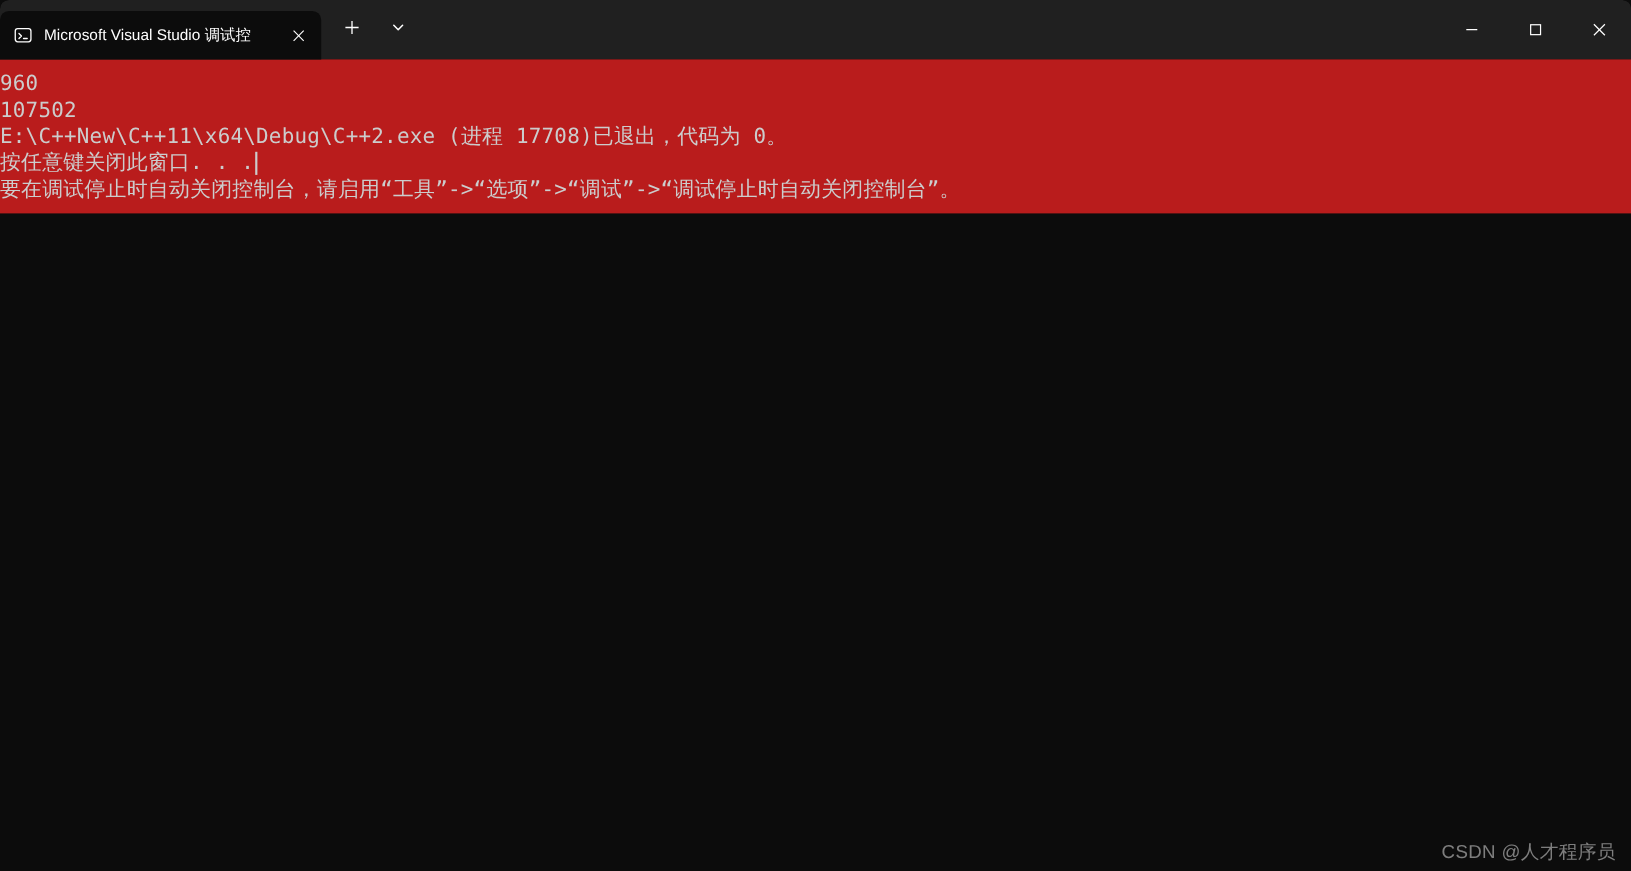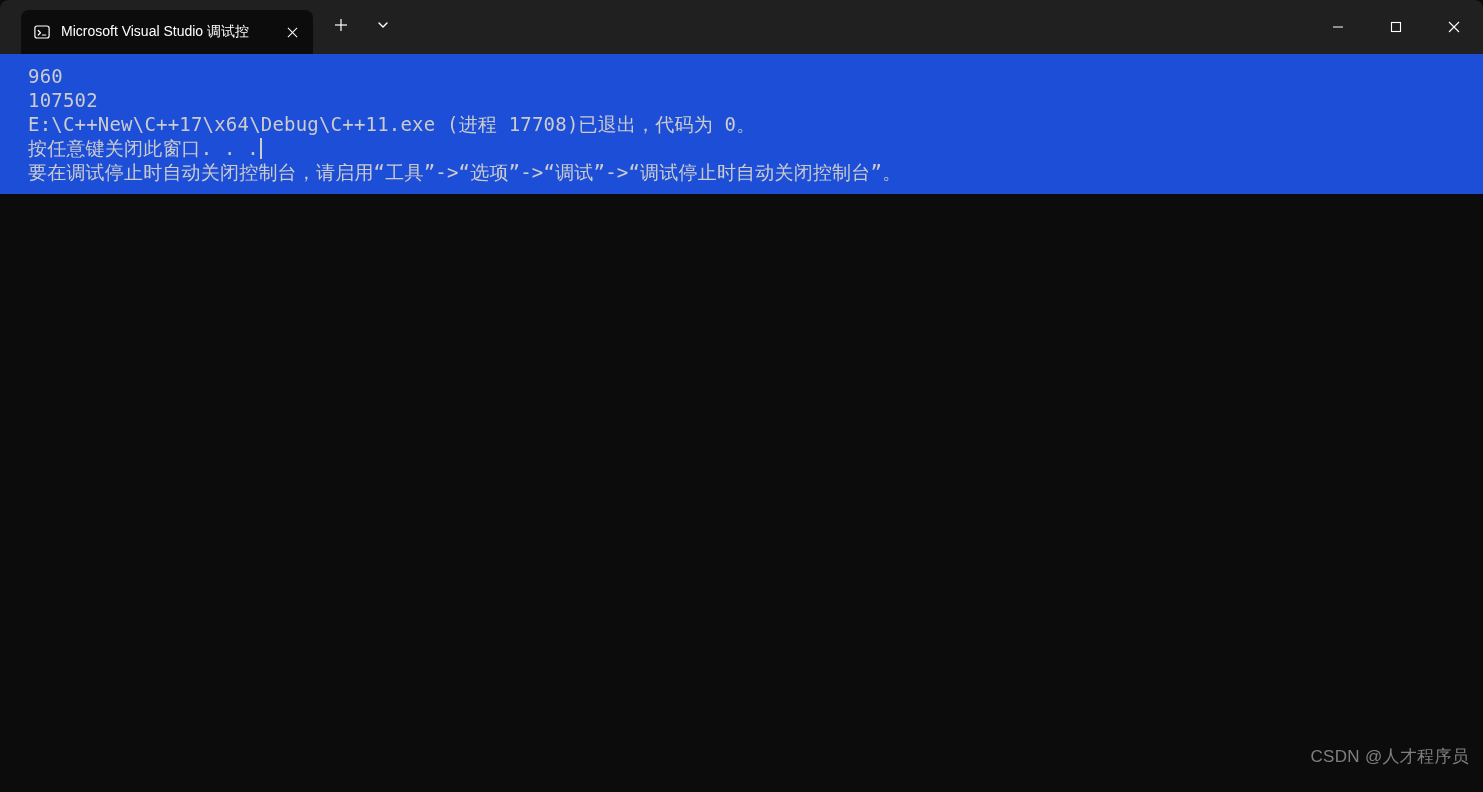--- a/index.html
+++ b/index.html
@@ -19,21 +19,21 @@
     .titlebar {
       display: flex;
       align-items: stretch;
       height: 54px;
       background: #202020;
       border-radius: 8px 8px 0 0;
     }
     .tab-strip {
       display: flex;
       align-items: flex-end;
-      padding-left: 21px;
+      padding-left: 0;
       padding-top: 10px;
       flex-shrink: 0;
     }
     .tab {
       display: flex;
       align-items: center;
       background: #0c0c0c;
       color: #ffffff;
       height: 44px;
       padding: 0 12px 0 12px;
@@ -105,22 +105,22 @@
     .win-btn {
       width: 58px;
       display: flex;
       align-items: center;
       justify-content: center;
       color: #ffffff;
     }
     .win-btn.close-btn { border-radius: 0 8px 0 0; }
     .win-btn svg { width: 12px; height: 12px; }
     .console-area {
-      padding: 10px 28px;
-      background: #1d4ed8;
+      padding: 10px 0;
+      background: #b91c1c;
     }
     .console-line {
       font-family: "NSimSun", "SimSun", "Consolas", monospace;
       font-size: 19px;
       line-height: 24px;
       color: #cccccc;
       white-space: pre;
       letter-spacing: 0.2px;
     }
     .cursor-line {
@@ -131,21 +131,21 @@
       display: inline-block;
       width: 1.5px;
       height: 21px;
       background: #cccccc;
       vertical-align: text-bottom;
       margin-left: 1px;
     }
     .watermark {
       position: absolute;
       right: 14px;
-      bottom: 24px;
+      bottom: 6px;
       color: rgba(220, 220, 220, 0.55);
       font-size: 17px;
       font-family: "Microsoft YaHei", sans-serif;
       letter-spacing: 0.3px;
     }
   </style>
 </head>
 <body>
 
 <div class="titlebar">
@@ -196,18 +196,18 @@
         <line x1="11" y1="1" x2="1" y2="11"></line>
       </svg>
     </div>
   </div>
 </div>
 
 <div class="console-area">
   <div class="console-line">960</div>
   <div class="console-line">107502</div>
   <div class="console-line"></div>
-  <div class="console-line">E:\C++New\C++17\x64\Debug\C++11.exe (进程 17708)已退出，代码为 0。</div>
+  <div class="console-line">E:\C++New\C++11\x64\Debug\C++2.exe (进程 17708)已退出，代码为 0。</div>
   <div class="console-line cursor-line"><span>按任意键关闭此窗口. . .</span><span class="cursor"></span></div>
   <div class="console-line">要在调试停止时自动关闭控制台，请启用“工具”-&gt;“选项”-&gt;“调试”-&gt;“调试停止时自动关闭控制台”。</div>
 </div>
 
 <div class="watermark">CSDN @人才程序员</div>
 
 </body></html>

